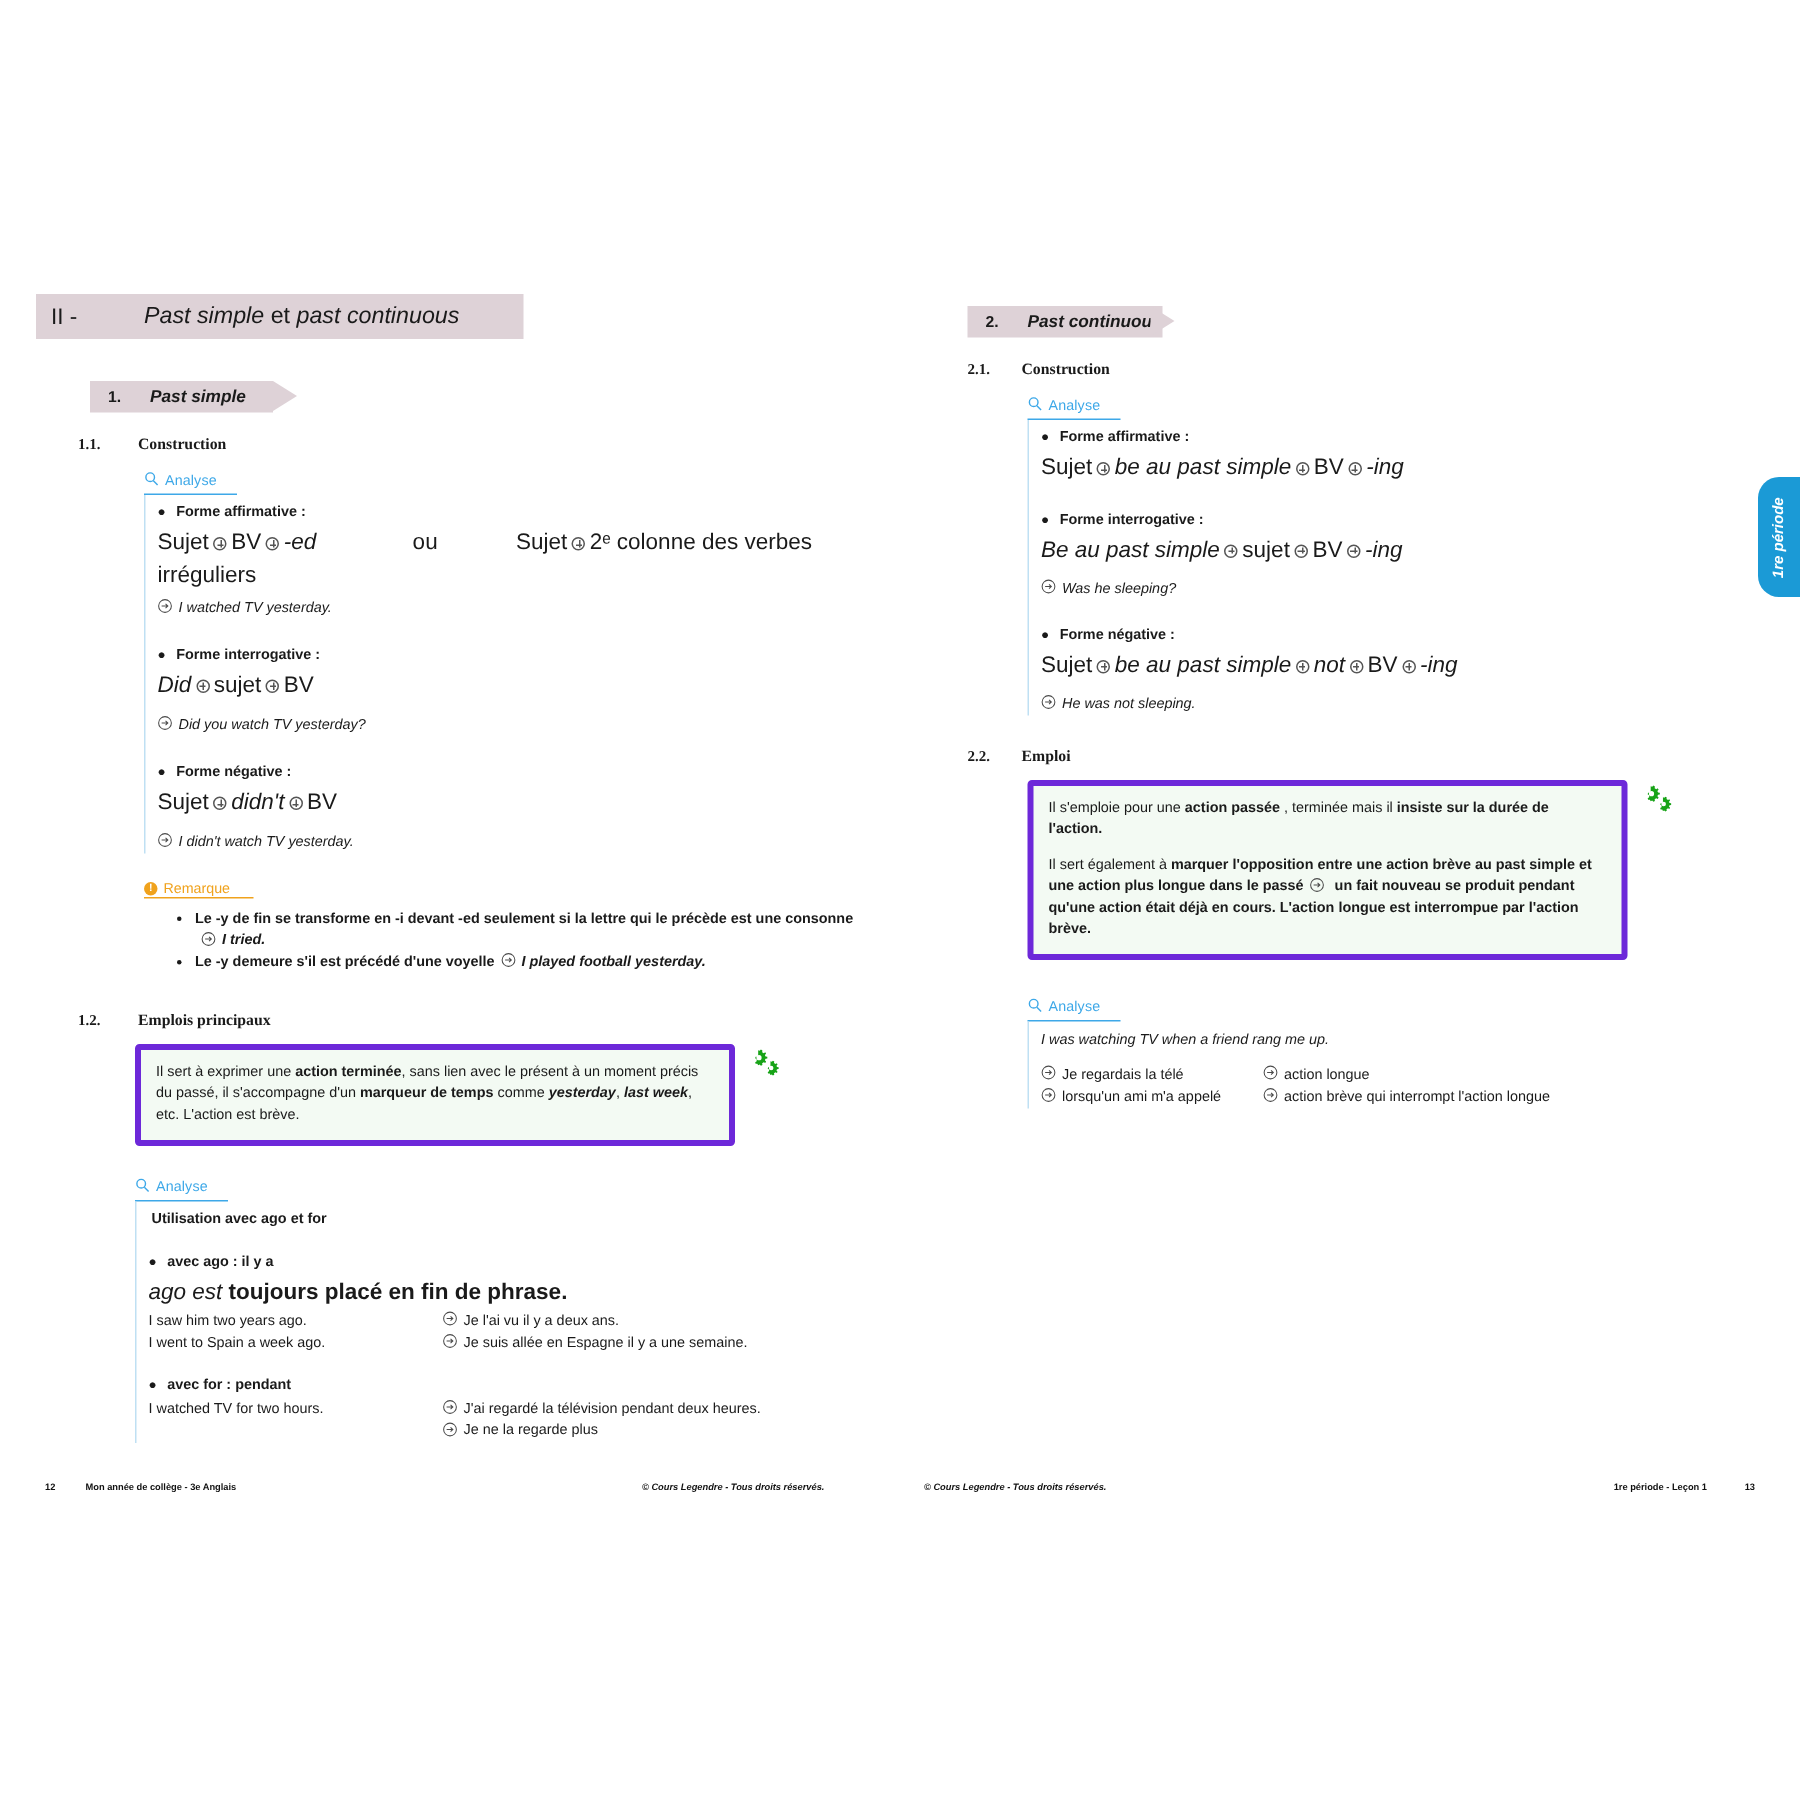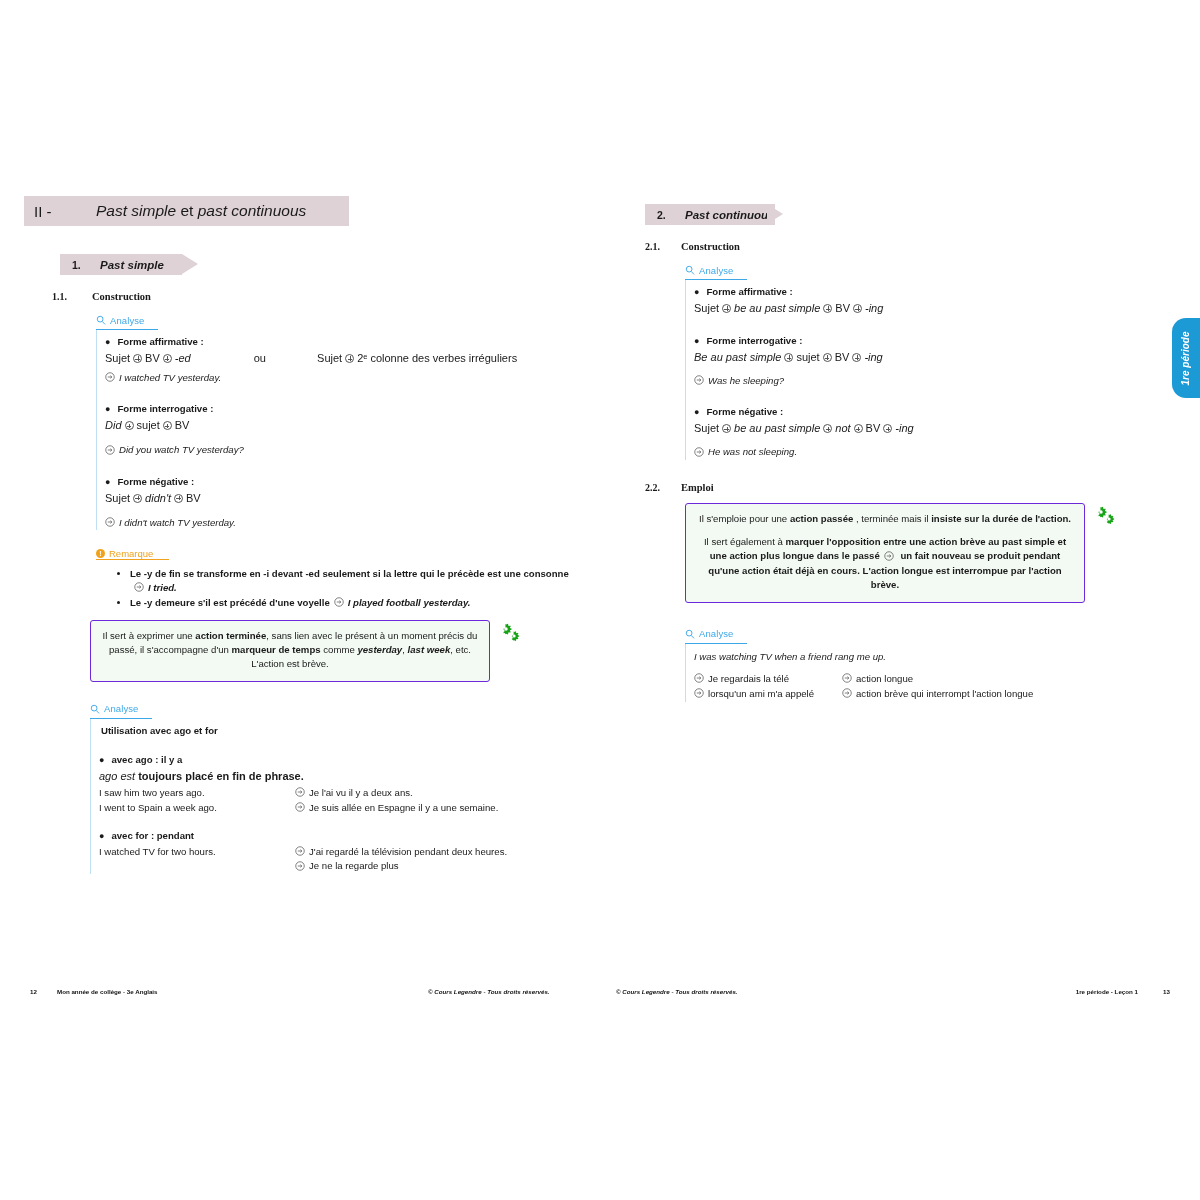--- a/index.html
+++ b/index.html
@@ -78,21 +78,21 @@
     padding-left: 8px;
     padding-top: 6px;
   }
 
   
   .bullet-line {
     font-size: 9.6px; font-weight: bold; margin: 0 0 4px 0;
     display: flex; gap: 7px; align-items: baseline;
   }
   .bullet-line .dot { font-size: 9px; line-height: 1; }
-  .formula { font-size: 11px; margin: 0 0 4px 0; line-height: 1.45; }
+  .formula { font-size: 15px; margin: 0 0 4px 0; line-height: 1.45; }
   .formula .it { font-style: italic; }
   .example { font-size: 9.6px; font-style: italic; margin: 0 0 4px 0; line-height: 1.5; }
   .spacer { height: 14px; }
 
   
   .cplus {
     display: inline-block; width: 9px; height: 9px;
     border: 0.9px solid #555; border-radius: 50%;
     position: relative; vertical-align: -1px; margin: 0 3px;
   }
@@ -133,27 +133,26 @@
   .remarque-body { padding-top: 7px; padding-left: 10px; }
   .rem-ul { margin: 0; padding-left: 24px; }
   .rem-ul li {
     font-size: 9.6px; font-weight: bold; line-height: 1.45;
     margin-bottom: 1px;
   }
 
   
   .green-wrap { display: flex; align-items: flex-start; margin-top: 10px; }
   .green-box {
-    border: 1px solid #6d28d9;
+    border: 4px solid #6d28d9;
     background: #f3faf3;
     border-radius: 3px;
     padding: 8px 10px 9px 10px;
     font-size: 9.6px;
     line-height: 1.5;
-    text-align: center;
   }
   .green-box p { margin: 0; font-weight: bold; }
   .green-box p + p { margin-top: 9px; }
   .green-box .norm { font-weight: normal; }
   .gears { margin-left: 9px; margin-top: 3px; flex: none; }
 
   
   .side-tab {
     position: absolute; right: 0px; top: 318px;
     width: 28px; height: 80px;
@@ -278,20 +277,24 @@
           <li>
             <span>Le -y demeure s'il est précédé d'une voyelle</span><span class="carrow inline"><svg width="10" height="10" viewBox="0 0 16 16">
                   <circle cx="8" cy="8" r="6.8" fill="none" stroke="#4a4a4a" stroke-width="1.1"></circle>
                   <path d="M4.4 8 H10.6 M8.6 5.8 L11 8 L8.6 10.2" fill="none" stroke="#4a4a4a" stroke-width="1.1"></path>
                 </svg></span><span style="font-style:italic">I played football yesterday.</span>
           </li>
         </ul>
       </div>
     </div>
 
+    <div class="h-sub" style="margin-top:26px">
+      <span class="num">1.2.</span>
+      <span class="txt">Emplois principaux</span>
+    </div>
 
     <div class="green-wrap" style="margin-left:66px;width:460px">
       <div class="green-box" style="width:400px">
         <p><span class="norm">Il sert à exprimer une </span><span>action terminée</span><span class="norm">, sans lien avec le présent à un moment précis du passé, il s'accompagne d'un </span><span>marqueur de temps</span><span class="norm"> comme </span><span style="font-style:italic">yesterday</span><span class="norm">, </span><span style="font-style:italic">last week</span><span class="norm">, etc. L'action est brève.</span></p>
       </div>
       <span class="gears">
         <svg width="22" height="20" viewBox="0 0 24 22">
           <g fill="#17a317">
             <path d="M7 1.2l1.1.5.9-.9 1.1.6-.2 1.3 1.2.7 1.1-.6.6 1.1-.9.9.5 1.1 1.3.2v1.3l-1.3.2-.5 1.1.9.9-.6 1.1-1.1-.6-1.2.7.2 1.3-1.1.6-.9-.9-1.1.5-.6-1.2-1.3.1-.3-1.2 1.1-.7v-1.4l-1.1-.7.3-1.2 1.3.1.6-1.2z"></path>
             <circle cx="7.6" cy="6.7" r="1.9" fill="#ffffff"></circle>

